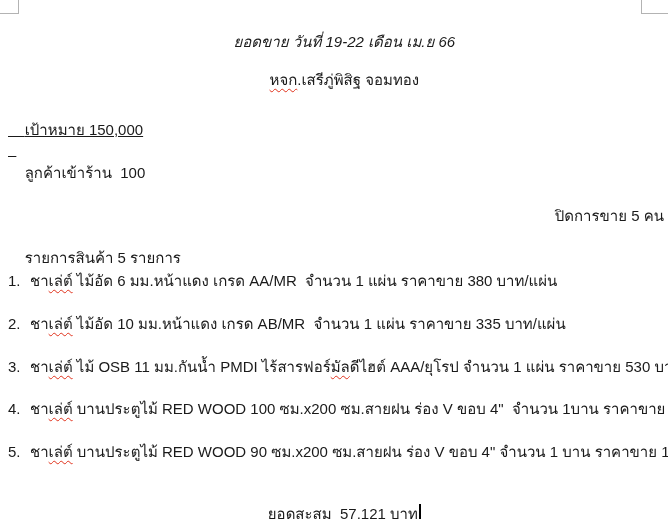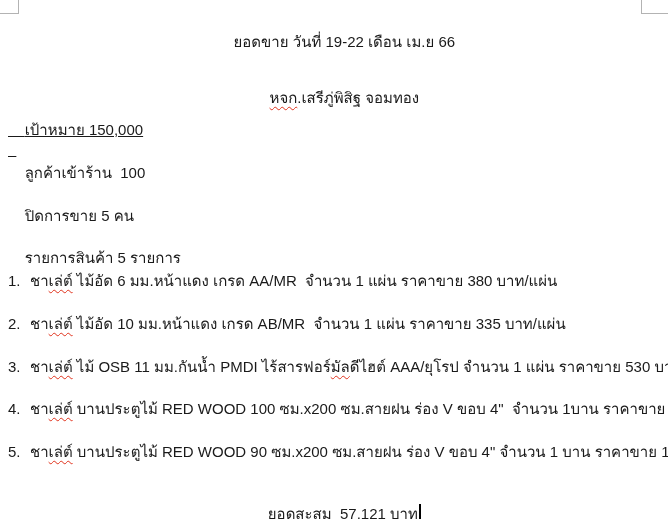--- a/index.html
+++ b/index.html
@@ -66,25 +66,25 @@
   }
   .caret {
     display: inline-block;
     width: 2px;
     height: 19px;
     background: #000000;
     vertical-align: -4px;
     margin-left: 1px;
   }
   
-  .y-title    { top: 12px;  }
-  .y-company  { top: 68px;  }
+  .y-title    { top: 12px; font-style: italic;  }
+  .y-company  { top: 50px;  }
   .y-goal     { top: 100px; text-decoration: underline; }
   .y-cust     { top: 143px; }
-  .y-closed   { top: 186px; }
+  .y-closed   { top: 186px; text-align: right; }
   .y-count    { top: 228px; }
   .y-item1    { top: 271px; }
   .y-item2    { top: 314px; }
   .y-item3    { top: 357px; }
   .y-item4    { top: 399px; }
   .y-item5    { top: 442px; }
   .y-total    { top: 484px; }
 </style>
 </head>
 <body>

